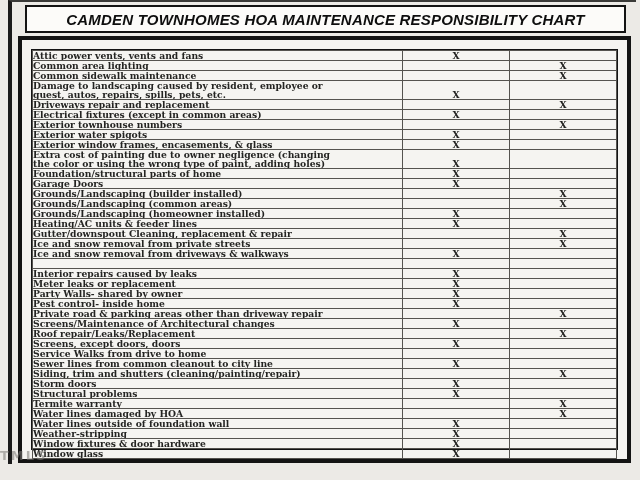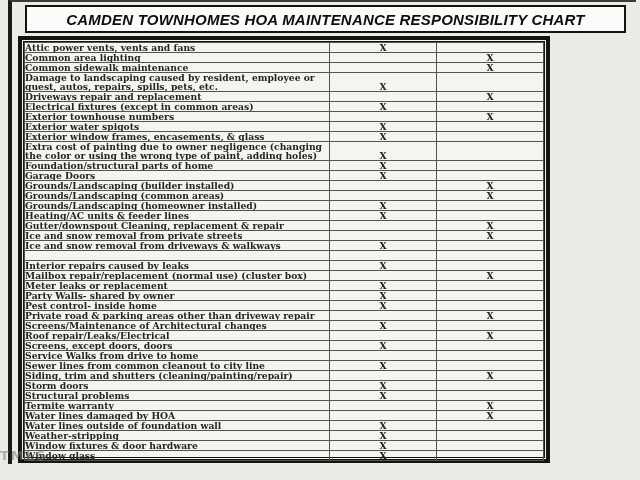--- a/index.html
+++ b/index.html
@@ -37,25 +37,25 @@
     font-size: 15px;
     color: #0e0e0e;
     letter-spacing: 0.2px;
     white-space: nowrap;
     z-index: 2;
     font-style: italic;
   }
   .table-outer {
     position: absolute;
     left: 18px; top: 36px;
-    width: 532px; height: 427px;
+    width: 613px; height: 427px;
     box-sizing: border-box;
     background: #f5f4f1;
     border: 4px solid #141414;
-    padding: 1px;
+    padding: 9px;
     z-index: 2;
   }
   .table-inner {
     width: 100%; height: 100%;
     box-sizing: border-box;
     border: 1px solid #141414;
     background: #f5f4f1;
   }
   table.resp {
     width: 100%; height: 100%;
@@ -237,25 +237,20 @@
     <td class="xcell"></td>
     <td class="xcell"></td>
   </tr>
 
   <tr>
     <td class="desc">Interior repairs caused by leaks</td>
     <td class="xcell">X</td>
     <td class="xcell"></td>
   </tr>
 
-  <tr>
-    <td class="desc">Mailbox repair/replacement (normal use) (cluster box)</td>
-    <td class="xcell"></td>
-    <td class="xcell">X</td>
-  </tr>
 
   <tr>
     <td class="desc">Meter leaks or replacement</td>
     <td class="xcell">X</td>
     <td class="xcell"></td>
   </tr>
 
   <tr>
     <td class="desc">Party Walls- shared by owner</td>
     <td class="xcell">X</td>
@@ -274,21 +269,21 @@
     <td class="xcell">X</td>
   </tr>
 
   <tr>
     <td class="desc">Screens/Maintenance of Architectural changes</td>
     <td class="xcell">X</td>
     <td class="xcell"></td>
   </tr>
 
   <tr>
-    <td class="desc">Roof repair/Leaks/Electrical</td>
+    <td class="desc">Roof repair/Leaks/Replacement</td>
     <td class="xcell"></td>
     <td class="xcell">X</td>
   </tr>
 
   <tr>
     <td class="desc">Screens, except doors, doors</td>
     <td class="xcell">X</td>
     <td class="xcell"></td>
   </tr>
 

